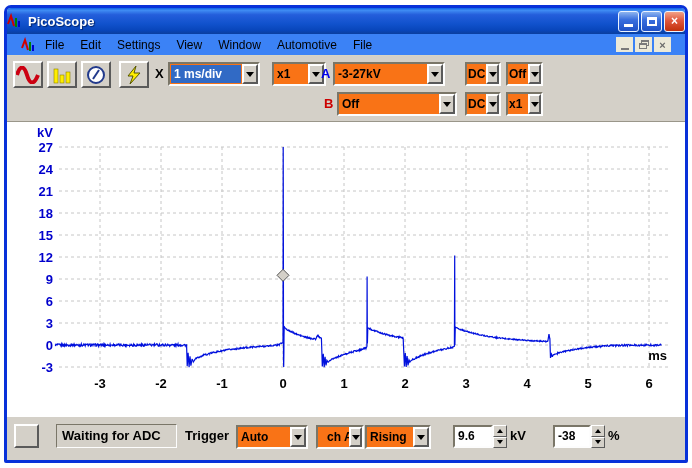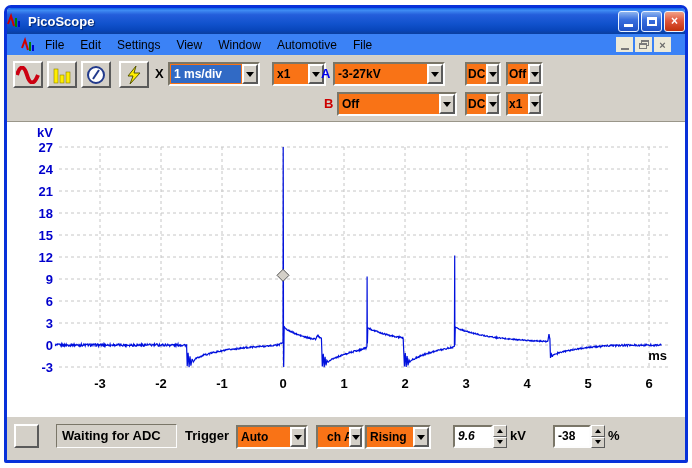--- a/index.html
+++ b/index.html
@@ -269,21 +269,21 @@
       <span class="combo-btn" style="width:13px;">
           <span class="arr-dn"></span>
         </span>
     </div>
     <div class="combo sb-combo" style="left:358px; width:66px;">
       <span class="combo-text">Rising</span>
       <span class="combo-btn">
           <span class="arr-dn"></span>
         </span>
     </div>
-    <div class="spin-field" style="left:446px; width:40px;font-style:italic;">9.6</div>
+    <div class="spin-field" style="left:446px; width:40px;">9.6</div>
     <div class="spin-btns" style="left:486px;">
       <div>
           <span class="arr-up-s"></span>
         </div>
       <div>
           <span class="arr-dn-s"></span>
         </div>
     </div>
     <div class="sb-label" style="left:503px;">kV</div>
     <div class="spin-field" style="left:546px; width:38px;">-38</div>

